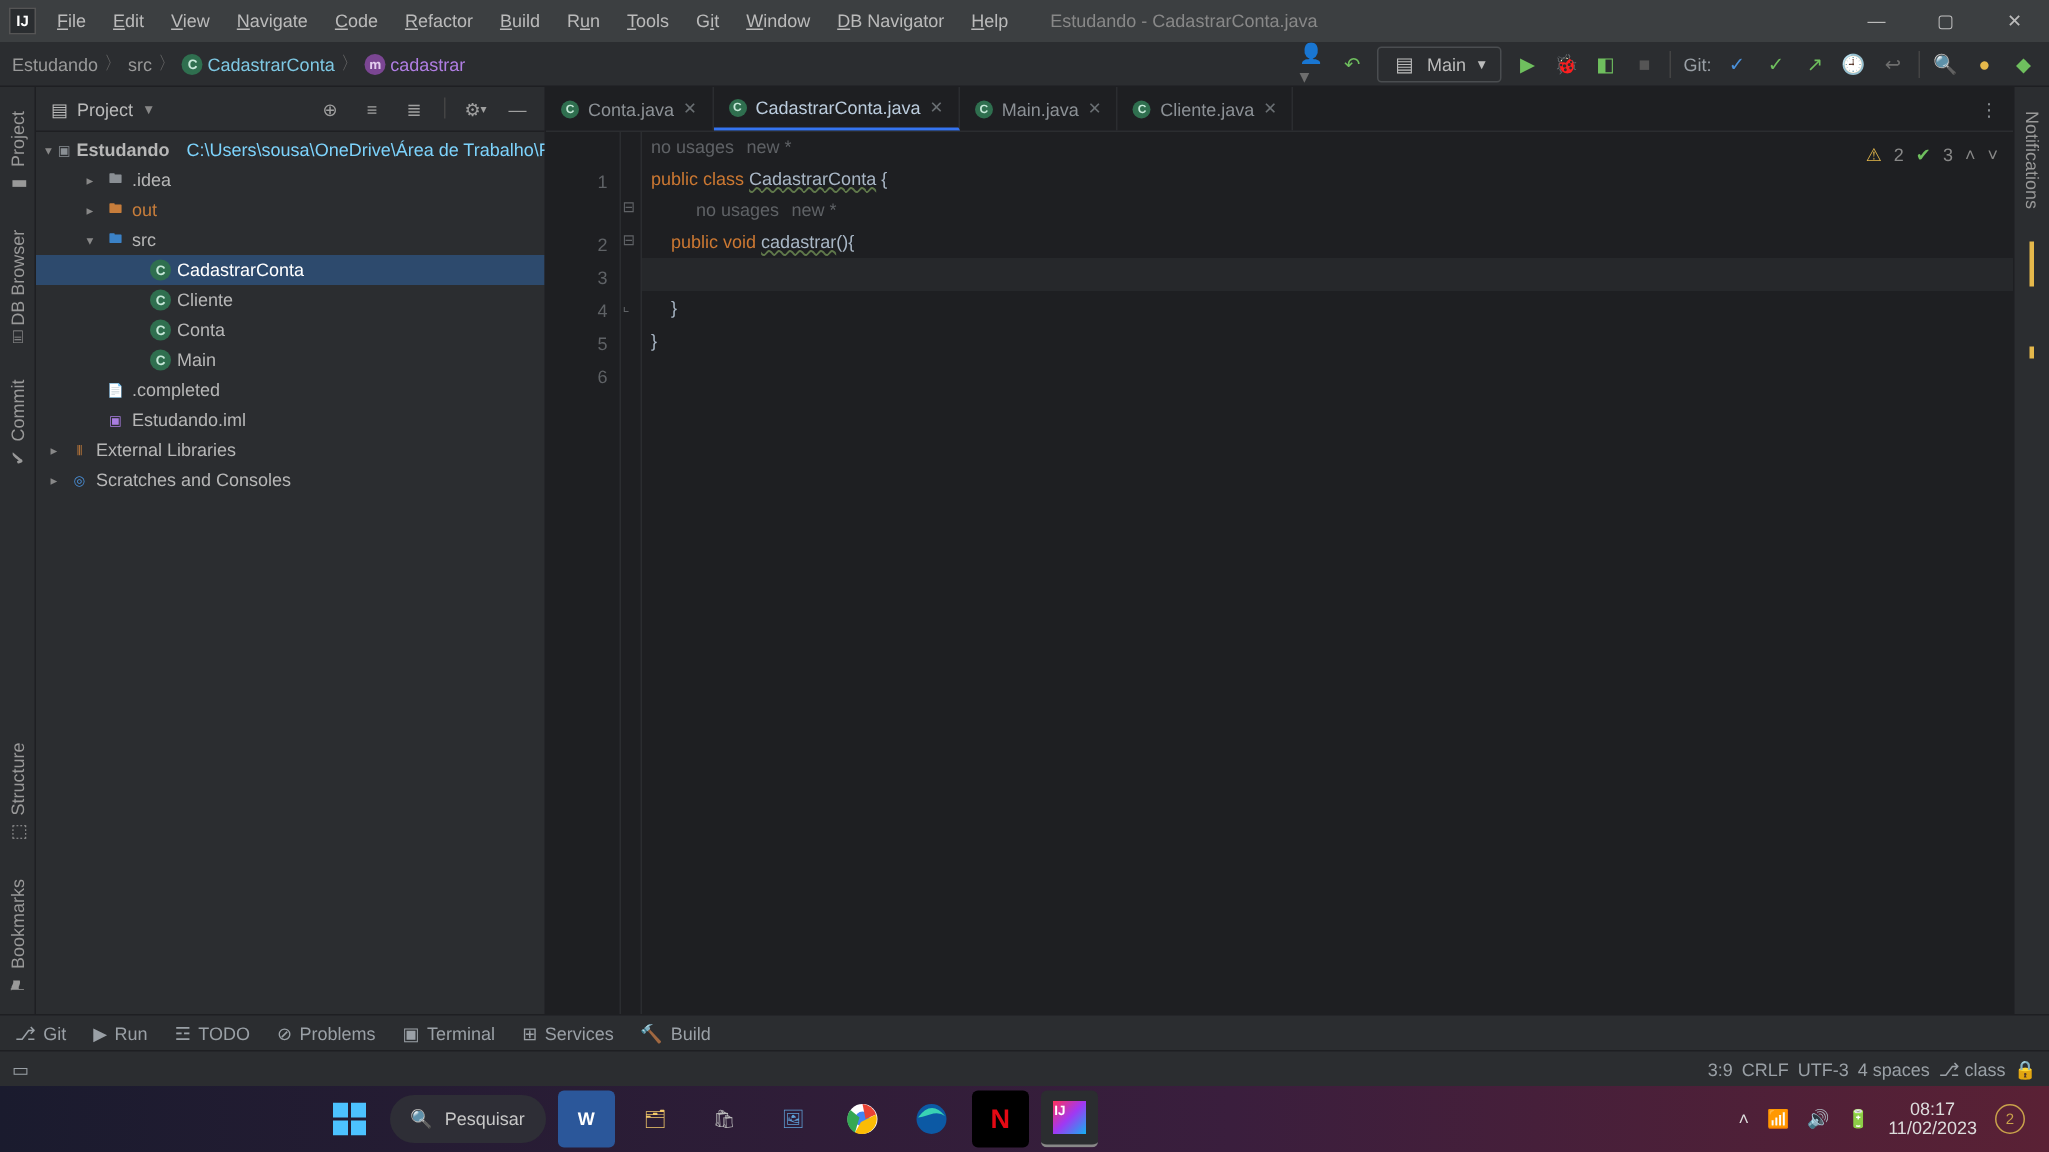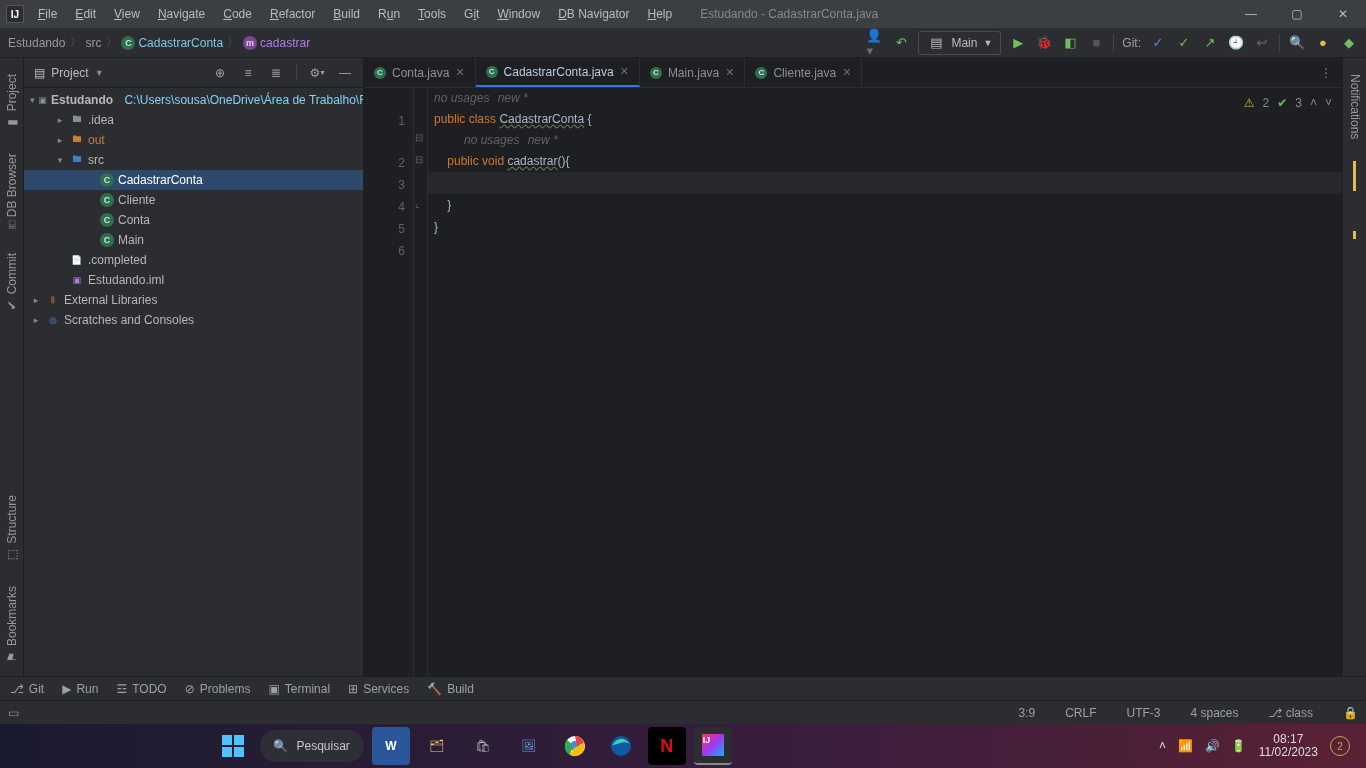--- a/index.html
+++ b/index.html
@@ -76,38 +76,38 @@
 .tabs { height:30px; display:flex; align-items:stretch; border-bottom:1px solid #2b2d30; }
 .tab { display:flex; align-items:center; gap:6px; padding:0 10px; color:#8c9196; border-right:1px solid #2b2d30; }
 .tab.active { background:#1e1f22; border-bottom:2px solid #3574f0; color:#bcd; }
 .tab .close { color:#6a6f73; font-size:11px; }
 .tabs .gear-icon { margin-left:auto; padding:0 10px; display:flex; align-items:center; color:#8c9196; }
 .editor-body { flex:1; display:flex; position:relative; font-family:Consolas,monospace; font-size:13px; }
 .gutter { width:50px; background:#1e1f22; border-right:1px solid #2b2d30; color:#5f6266; text-align:right; padding-right:8px; padding-top:22px; line-height:22px; }
 .gutter2 { width:14px; border-right:1px solid #2b2d30; position:relative; }
 .collapse-mark { position:absolute; left:1px; color:#5f6266; font-size:10px; }
 .code { flex:1; padding-top:0; line-height:22px; position:relative; }
-.hint { color:#5f6266; font-size:11px; padding-left:6px; height:20px; display:flex; align-items:center; font-family:"Segoe UI";font-style:italic; }
+.hint { color:#5f6266; font-size:11px; padding-left:6px; height:20px; display:flex; align-items:center; font-family:"Segoe UI"; }
 .cline { padding-left:6px; white-space:pre; height:22px; }
 .cline.cur { background:#26282b; }
 .kw { color:#cc7832; }
 .classname { color:#a9b7c6; text-decoration:underline wavy #5f784a; }
 .methodname { color:#a9b7c6; text-decoration:underline wavy #5f784a; }
 .plain { color:#a9b7c6; }
 .editor-insp { position:absolute; top:4px; right:10px; display:flex; align-items:center; gap:8px; color:#888; font-family:"Segoe UI"; }
 .tri-warn { color:#e5b84b; }
 .tick-ok { color:#6fbf5e; }
 
 
 .btmtools { height:24px; background:#2b2d30; border-top:1px solid #1e1f22; display:flex; align-items:center; gap:18px; padding:0 10px; }
 .btmbtn { display:flex; align-items:center; gap:5px; color:#9aa0a6; }
 
 
 .statusbar { height:24px; background:#2b2d30; display:flex; align-items:center; padding:0 8px; color:#9aa0a6; border-top:1px solid #1e1f22; }
-.statusbar .right { margin-left:auto; display:flex; gap:30px; align-items:flex-end; }
+.statusbar .right { margin-left:auto; display:flex; gap:6px; align-items:flex-end; }
 
 
 .taskbar { height:44px; background:linear-gradient(90deg,#1a1b2e 0%,#3a1e3d 60%,#5a2135 100%); display:flex; align-items:center; }
 .taskbar .center { margin:0 auto; display:flex; align-items:center; gap:8px; }
 .tb-item { width:38px; height:38px; display:flex; align-items:center; justify-content:center; border-radius:4px; }
 .search-pill { height:32px; border-radius:16px; background:#2e2e36; display:flex; align-items:center; gap:8px; padding:0 14px; color:#c7c7c7; }
 .tray { margin-left:auto; display:flex; align-items:center; gap:12px; padding-right:16px; color:#ddd; font-size:11px;}
 .tray .clock { text-align:center; line-height:13px; }
 .notif-pill { width:20px; height:20px; border-radius:50%; border:1px solid #c9a24b; color:#c9a24b; display:flex; align-items:center; justify-content:center; font-size:10px; }
 

